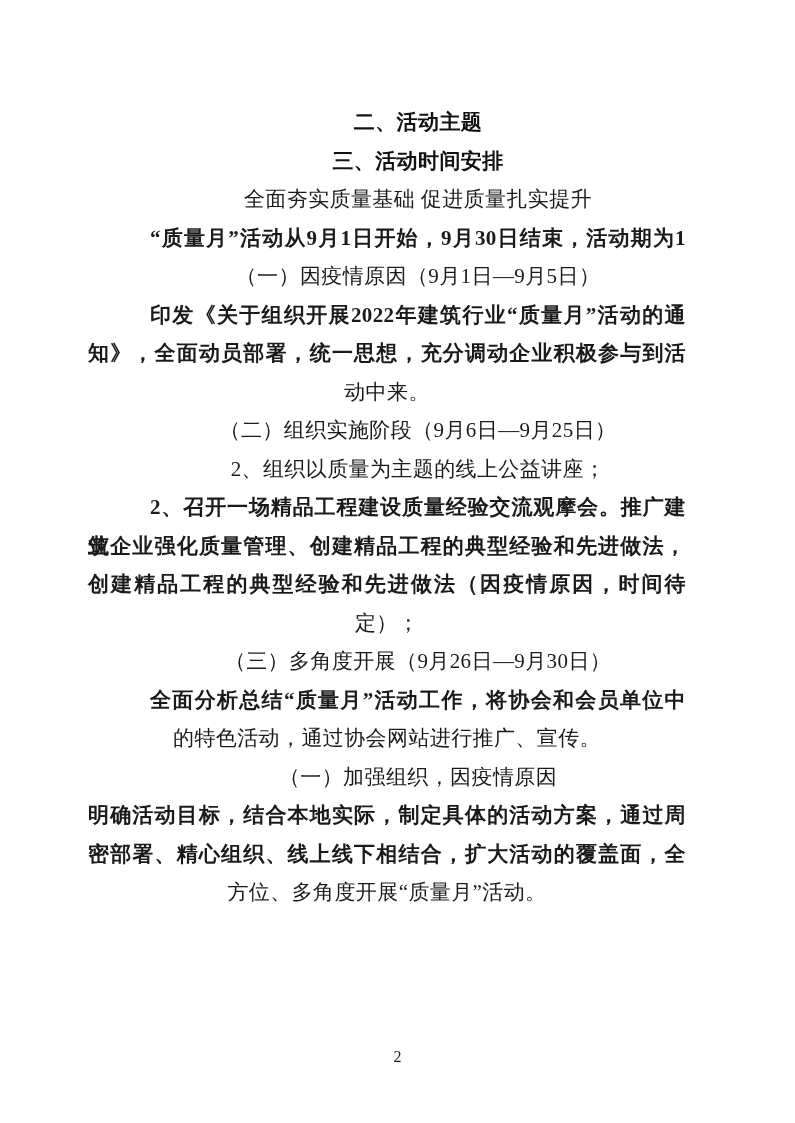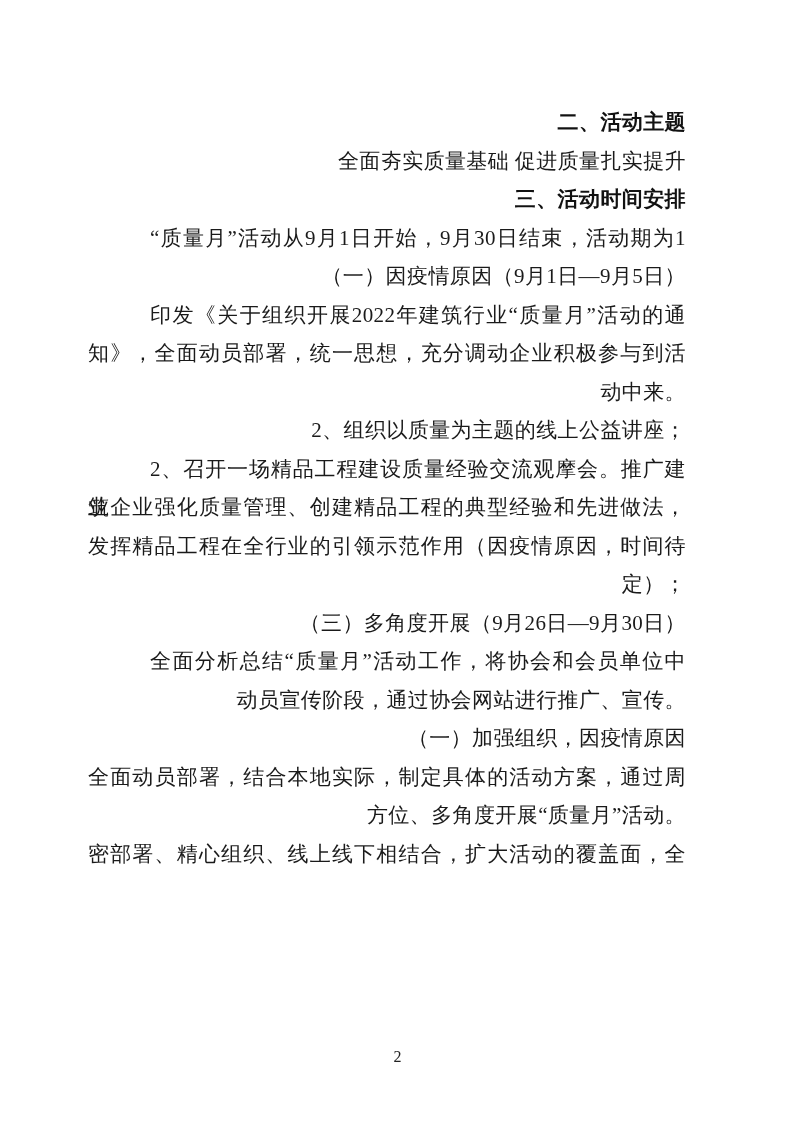--- a/index.html
+++ b/index.html
@@ -20,67 +20,69 @@
     top: 103px;
     width: 598px;
   }
   .line {
     font-family: "Liberation Serif", "DejaVu Serif", serif;
     font-size: 21px;
     line-height: 38.5px;
     height: 38.5px;
     letter-spacing: 0.4px;
     color: #1a1a1a;
-    text-align: right;
+    text-align: center;
     overflow: visible;
   }
   .line.heading {
     font-family: "Liberation Sans", "DejaVu Sans", sans-serif;
     font-weight: bold;
     color: #111111;
   }
   .line.indent {
     text-indent: 62px;
   }
   .line.justify {
     text-align: justify;
     text-align-last: justify;
     text-justify: inter-character;
+    font-weight: bold;
   }
   .page-number {
     position: absolute;
     top: 1048px;
     left: 0;
     width: 100%;
     text-align: center;
     font-family: "Liberation Serif", "DejaVu Serif", serif;
     font-size: 16px;
     color: #222222;
   }
 </style>
 </head>
 <body>
 
 <div class="page">
   <div class="content" id="doc-content">
       <div class="line heading indent">二、活动主题</div>
+      <div class="line heading indent">三、活动时间安排</div>
       <div class="line indent">全面夯实质量基础 促进质量扎实提升</div>
-      <div class="line heading indent">三、活动时间安排</div>
       <div class="line indent justify">“质量月”活动从9月1日开始，9月30日结束，活动期为1</div>
       <div class="line indent">（一）因疫情原因（9月1日—9月5日）</div>
       <div class="line indent justify">印发《关于组织开展2022年建筑行业“质量月”活动的通</div>
       <div class="line justify">知》，全面动员部署，统一思想，充分调动企业积极参与到活</div>
       <div class="line">动中来。</div>
+      <div class="line indent">（二）组织实施阶段（9月6日—9月25日）</div>
       <div class="line indent">2、组织以质量为主题的线上公益讲座；</div>
       <div class="line indent justify">2、召开一场精品工程建设质量经验交流观摩会。推广建筑</div>
       <div class="line justify">业企业强化质量管理、创建精品工程的典型经验和先进做法，</div>
-      <div class="line justify">发挥精品工程在全行业的引领示范作用（因疫情原因，时间待</div>
+      <div class="line justify">创建精品工程的典型经验和先进做法（因疫情原因，时间待</div>
       <div class="line">定）；</div>
       <div class="line indent">（三）多角度开展（9月26日—9月30日）</div>
       <div class="line indent justify">全面分析总结“质量月”活动工作，将协会和会员单位中</div>
-      <div class="line">动员宣传阶段，通过协会网站进行推广、宣传。</div>
+      <div class="line">的特色活动，通过协会网站进行推广、宣传。</div>
       <div class="line indent">（一）加强组织，因疫情原因</div>
-      <div class="line justify">全面动员部署，结合本地实际，制定具体的活动方案，通过周</div>
+      <div class="line justify">明确活动目标，结合本地实际，制定具体的活动方案，通过周</div>
+      <div class="line justify">密部署、精心组织、线上线下相结合，扩大活动的覆盖面，全</div>
       <div class="line">方位、多角度开展“质量月”活动。</div>
-      <div class="line justify">密部署、精心组织、线上线下相结合，扩大活动的覆盖面，全</div>
     </div>
   <div class="page-number">2</div>
 </div>
 
 </body></html>

